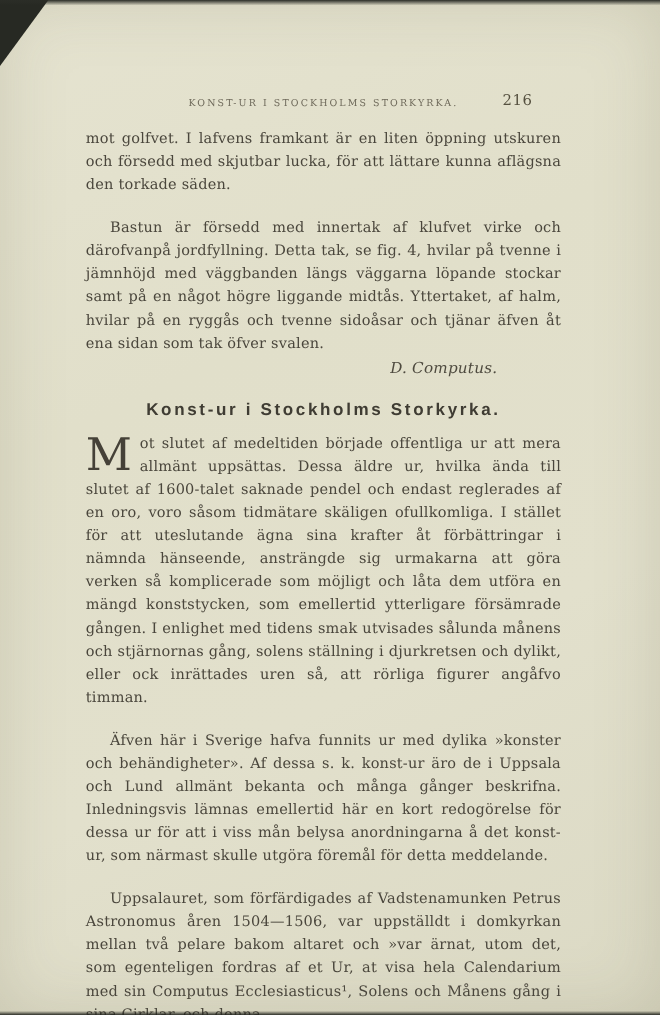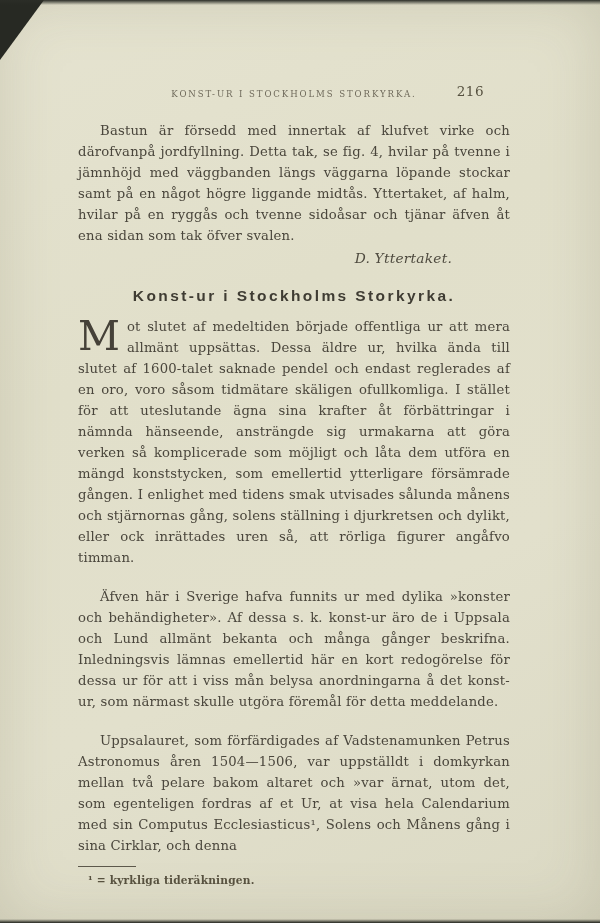--- a/index.html
+++ b/index.html
@@ -101,24 +101,25 @@
   <div class="corner-tl"></div>
   <div class="edge-top"></div>
 
   <div class="text-block">
 
     <div class="running-header">
       <span>KONST-UR I STOCKHOLMS STORKYRKA.</span>
       <span class="page-number">216</span>
     </div>
 
+    <p class="para">mot golfvet. I lafvens framkant är en liten öppning utskuren och försedd med skjutbar lucka, för att lättare kunna aflägsna den torkade säden.</p>
 
     <p class="para indent">Bastun är försedd med innertak af klufvet virke och därofvanpå jordfyllning. Detta tak, se fig. 4, hvilar på tvenne i jämnhöjd med väggbanden längs väggarna löpande stockar samt på en något högre liggande midtås. Yttertaket, af halm, hvilar på en ryggås och tvenne sidoåsar och tjänar äfven åt ena sidan som tak öfver svalen.</p>
 
-    <p class="signature">D. Yttertaket.</p>
+    <p class="signature">D. Computus.</p>
 
     <p class="para article-title">Konst-ur i Stockholms Storkyrka.</p>
 
     <p class="para">
       <span class="dropcap">M</span><span>ot slutet af medeltiden började offentliga ur att mera allmänt uppsättas. Dessa äldre ur, hvilka ända till slutet af 1600-talet saknade pendel och endast reglerades af en oro, voro såsom tidmätare skäligen ofullkomliga. I stället för att uteslutande ägna sina krafter åt förbättringar i nämnda hänseende, ansträngde sig urmakarna att göra verken så komplicerade som möjligt och låta dem utföra en mängd konststycken, som emellertid ytterligare försämrade gången. I enlighet med tidens smak utvisades sålunda månens och stjärnornas gång, solens ställning i djurkretsen och dylikt, eller ock inrättades uren så, att rörliga figurer angåfvo timman.</span>
     </p>
 
     <p class="para indent">Äfven här i Sverige hafva funnits ur med dylika »konster och behändigheter». Af dessa s. k. konst-ur äro de i Uppsala och Lund allmänt bekanta och många gånger beskrifna. Inledningsvis lämnas emellertid här en kort redogörelse för dessa ur för att i viss mån belysa anordningarna å det konst-ur, som närmast skulle utgöra föremål för detta meddelande.</p>
 
     <p class="para indent">Uppsalauret, som förfärdigades af Vadstenamunken Petrus Astronomus åren 1504—1506, var uppställdt i domkyrkan mellan två pelare bakom altaret och »var ärnat, utom det, som egenteligen fordras af et Ur, at visa hela Calendarium med sin Computus Ecclesiasticus¹, Solens och Månens gång i sina Cirklar, och denna</p>

